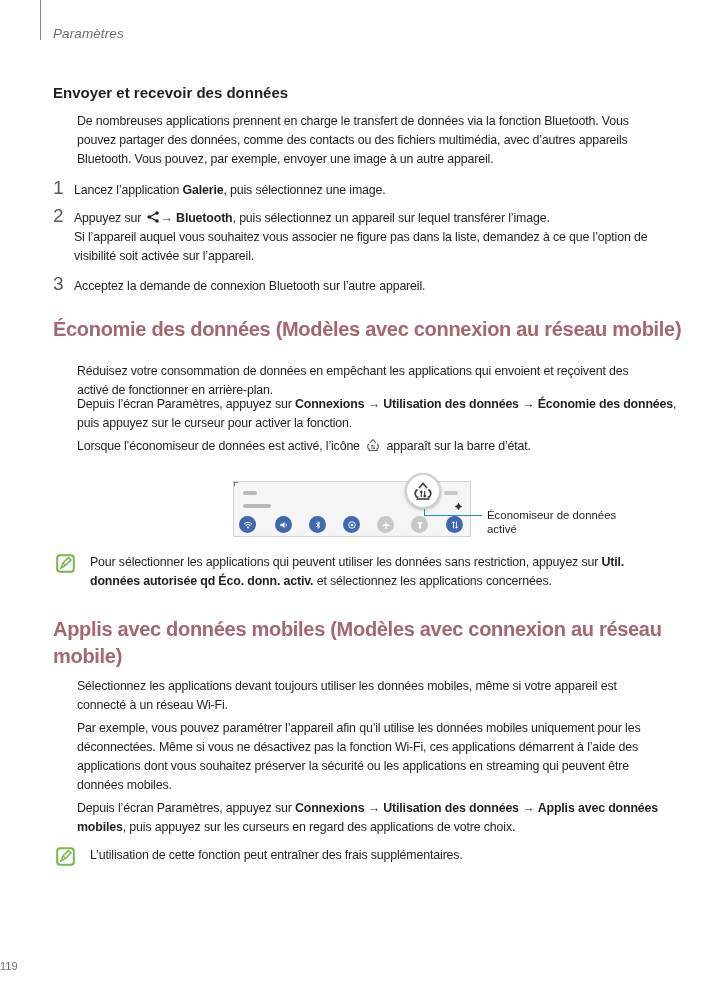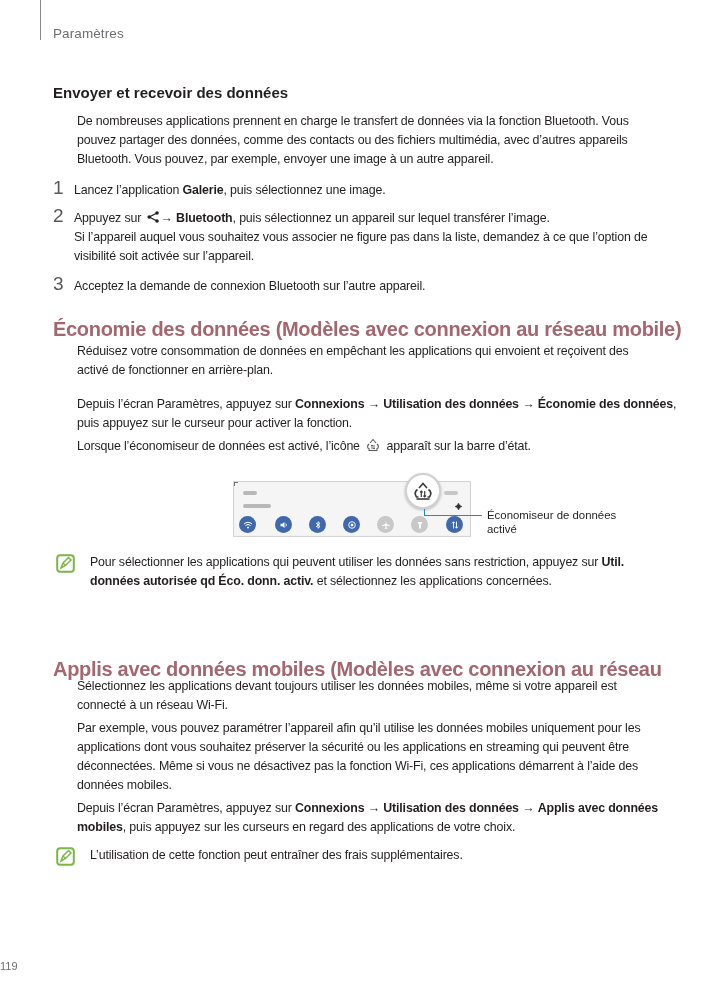--- a/index.html
+++ b/index.html
@@ -1,20 +1,20 @@
 <!DOCTYPE html>
 <html><head>
 <meta charset="utf-8">
 <style>
   * { box-sizing: border-box; margin: 0; padding: 0; }
   html, body { width: 703px; height: 994px; background: #ffffff; overflow: hidden; }
   body { font-family: "Liberation Sans", sans-serif; color: #231f20; position: relative; }
   .page { position: absolute; left: 0; top: 0; width: 703px; height: 994px; }
   .header-rule { position: absolute; left: 40px; top: 0; width: 1px; height: 40px; background: #8a8a8a; }
-  .header-title { position: absolute; left: 53px; top: 26px; font-size: 13.5px; color: #6d6e71; letter-spacing: 0.1px; }
+  .header-title { position: absolute; left: 53px; top: 26px; font-size: 13.5px; color: #6d6e71; letter-spacing: 0.1px; font-style: italic; }
 
   .h2 { position: absolute; left: 53px; font-size: 15px; font-weight: bold; color: #231f20; }
   .h1 { position: absolute; left: 53px; font-size: 20px; font-weight: bold; color: #a4666f; line-height: 27px; letter-spacing: -0.3px; }
   .p { position: absolute; left: 53px; width: 600px; font-size: 12.4px; line-height: 19px; color: #231f20; letter-spacing: -0.15px; margin-left: 24px; }
   .p b { font-weight: bold; text-align: right; }
 
   .step { position: absolute; left: 53px; width: 610px; font-size: 12.4px; line-height: 19px; letter-spacing: -0.15px; }
   .step-num { position: absolute; left: 0; top: -3px; font-size: 19px; color: #58595b; font-weight: normal; }
   .step-text { position: absolute; left: 21px; width: 590px; }
   .share-icon { display: inline-block; width: 12px; height: 12px; vertical-align: -1px; margin: 0 2px; }
@@ -78,21 +78,21 @@
       <div>visibilité soit activée sur l’appareil.</div>
     </div>
   </div>
 
   <div class="step" style="top:277px;">
     <span class="step-num">3</span>
     <div class="step-text">Acceptez la demande de connexion Bluetooth sur l’autre appareil.</div>
   </div>
 
   <div class="h1" style="top:316px;">Économie des données (Modèles avec connexion au réseau mobile)</div>
-  <div class="p" style="top:342px;">
+  <div class="p" style="top:362px;">
     <div>Réduisez votre consommation de données en empêchant les applications qui envoient et reçoivent des</div>
     <div>activé de fonctionner en arrière-plan.</div>
   </div>
   <div class="p" style="top:395px; width:610px;">
     <div><span>Depuis l’écran Paramètres, appuyez sur </span><b>Connexions</b><span> → </span><b>Utilisation des données</b><span> → </span><b>Économie des données</b><span>,</span></div>
     <div>puis appuyez sur le curseur pour activer la fonction.</div>
   </div>
   <div class="p" style="top:437px;">
     <span>Lorsque l’économiseur de données est activé, l’icône </span><svg class="inline-icon" viewBox="0 0 16 16">
         <path d="M5 6 L8 2.5 L11 6" fill="none" stroke="#58595b" stroke-width="1.1"></path>
@@ -176,31 +176,32 @@
         <rect x="1.2" y="1.2" width="16.6" height="16.6" rx="3" fill="none" stroke="#7ab648" stroke-width="2"></rect>
         <path d="M5 14 L7 9 L12.5 3.5 L15 6 L9.5 11.5 Z" fill="none" stroke="#7ab648" stroke-width="1.5"></path>
         <path d="M7 9 L9.5 11.5" stroke="#7ab648" stroke-width="1.3"></path>
       </svg>
     <div class="note-text">
       <span>Pour sélectionner les applications qui peuvent utiliser les données sans restriction, appuyez sur </span><b>Util.</b>
       <b>données autorisée qd Éco. donn. activ.</b><span> et sélectionnez les applications concernées.</span>
     </div>
   </div>
 
-  <div class="h1" style="top:616px;margin-top:40px;">
+  <div class="h1" style="top:616px;">
     <div>Applis avec données mobiles (Modèles avec connexion au réseau</div>
+    <div>mobile)</div>
   </div>
   <div class="p" style="top:677px;">
     <div>Sélectionnez les applications devant toujours utiliser les données mobiles, même si votre appareil est</div>
     <div>connecté à un réseau Wi-Fi.</div>
   </div>
   <div class="p" style="top:719px;">
     <div>Par exemple, vous pouvez paramétrer l’appareil afin qu’il utilise les données mobiles uniquement pour les</div>
+    <div>déconnectées. Même si vous ne désactivez pas la fonction Wi-Fi, ces applications démarrent à l’aide des</div>
     <div>applications dont vous souhaitez préserver la sécurité ou les applications en streaming qui peuvent être</div>
-    <div>déconnectées. Même si vous ne désactivez pas la fonction Wi-Fi, ces applications démarrent à l’aide des</div>
     <div>données mobiles.</div>
   </div>
   <div class="p" style="top:799px; width:590px;">
     <span>Depuis l’écran Paramètres, appuyez sur </span><b>Connexions</b><span> → </span><b>Utilisation des données</b><span> → </span><b>Applis avec données</b>
     <b>mobiles</b><span>, puis appuyez sur les curseurs en regard des applications de votre choix.</span>
   </div>
 
   <div class="note" style="top:846px;">
     <svg class="note-icon" viewBox="0 0 19 19">
         <rect x="1.2" y="1.2" width="16.6" height="16.6" rx="3" fill="none" stroke="#7ab648" stroke-width="2"></rect>

